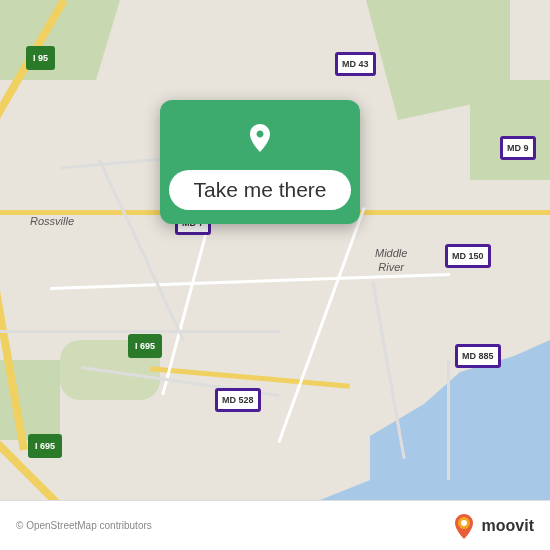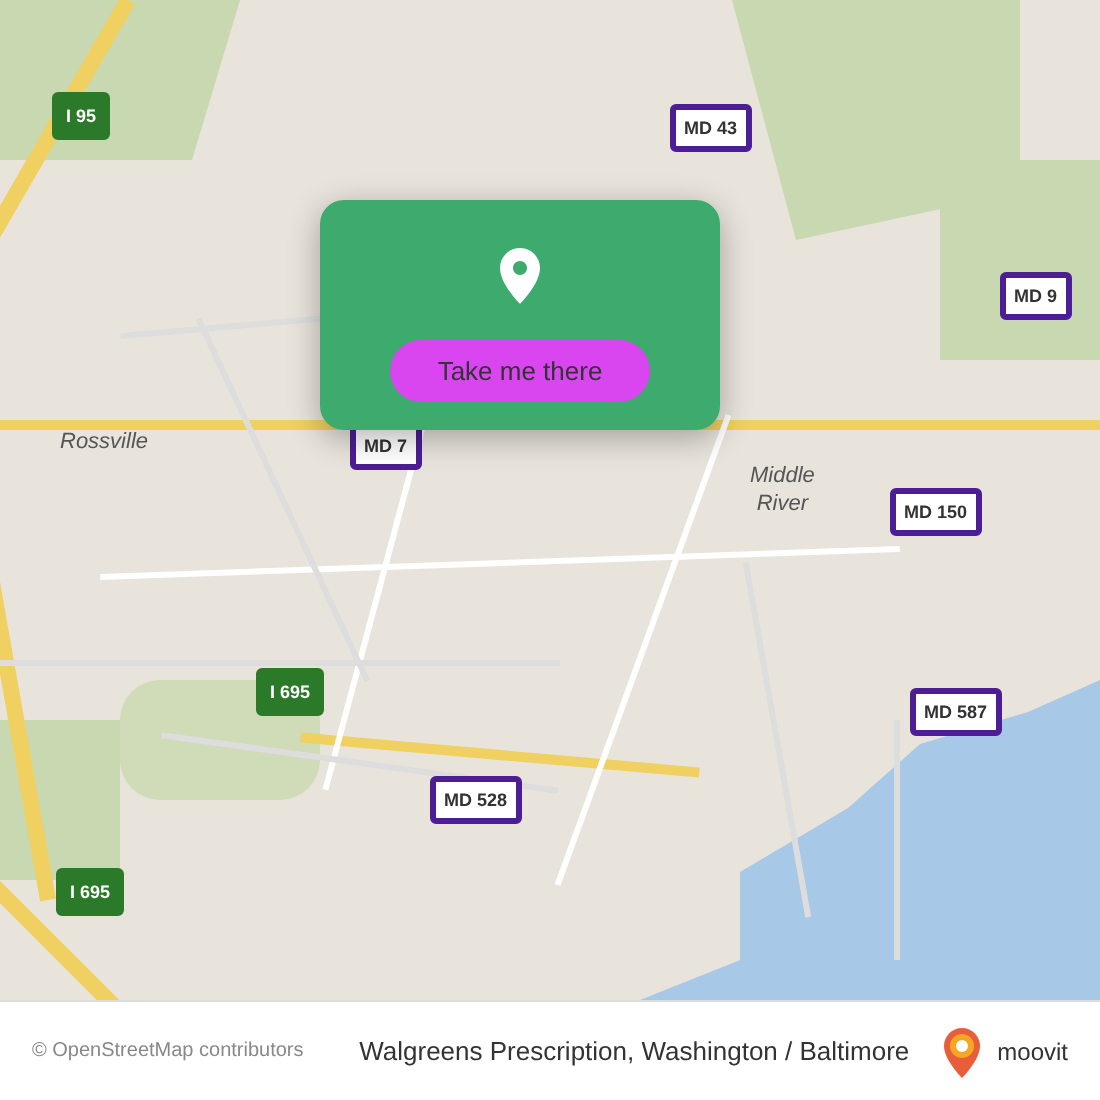--- a/index.html
+++ b/index.html
@@ -289,41 +289,40 @@
       z-index: 100;
     }
 
     .popup-pin-icon {
       width: 44px;
       height: 44px;
       margin-bottom: 10px;
     }
 
     .popup-button {
-      background: #d946ef;
+      background: #ffffff;
       color: #333;
       border: none;
       border-radius: 20px;
       padding: 8px 24px;
-      font-size: 13px;
+      font-size: 21px;
       font-weight: 500;
       cursor: pointer;
       white-space: nowrap;
     }
 
     
     #bottom-bar {
       width: 550px;
       height: 50px;
       background: #fff;
       border-top: 1px solid #ddd;
       display: flex;
       align-items: center;
       padding: 0 16px;
-      gap: 12px;
     }
 
     .bottom-copyright {
       font-size: 10px;
       color: #888;
       flex: 1;
     }
 
     .bottom-title {
       font-size: 13px;
@@ -336,22 +335,22 @@
       align-items: center;
       gap: 4px;
     }
 
     .moovit-m {
       width: 28px;
       height: 28px;
     }
 
     .moovit-text {
-      font-size: 12px;
-      font-weight: normal;
+      font-size: 16px;
+      font-weight: bold;
       color: #333;
     }
   </style>
 </head>
 <body>
 
 <div id="map-container">
 
   <div class="map-base"></div>
   <div class="green-area-1"></div>
@@ -378,37 +377,36 @@
   <div class="road-local-9"></div>
 
   <div class="road-shield shield-green" style="top:30px;left:26px;">I 95</div>
   <div class="road-shield" style="top:195px;left:175px;">MD 7</div>
   <div class="road-shield" style="top:36px;left:335px;">MD 43</div>
   <div class="road-shield" style="top:120px;left:500px;">MD 9</div>
   <div class="road-shield shield-green" style="top:318px;left:128px;">I 695</div>
   <div class="road-shield" style="top:372px;left:215px;">MD 528</div>
   <div class="road-shield shield-green" style="top:418px;left:28px;">I 695</div>
   <div class="road-shield" style="top:228px;left:445px;">MD 150</div>
-  <div class="road-shield" style="top:328px;left:455px;">MD 587</div>
+  <div class="road-shield" style="top:328px;left:455px;">MD 885</div>
 
   <div class="place-label" style="top:215px;left:30px;">Rossville</div>
-  <div class="place-label" style="top:231px;left:375px;line-height:1.3;text-align:center;">Middle<br>River</div>
+  <div class="place-label" style="top:246px;left:375px;line-height:1.3;text-align:center;">Middle<br>River</div>
 
   <div class="popup-card">
     <svg class="popup-pin-icon" viewBox="0 0 44 44" fill="none" xmlns="http://www.w3.org/2000/svg">
       <circle cx="22" cy="22" r="22" fill="#3dab6e"></circle>
       <path d="M22 8C16.48 8 12 12.48 12 18c0 8 10 18 10 18s10-10 10-18c0-5.52-4.48-10-10-10zm0 13.5c-1.93 0-3.5-1.57-3.5-3.5s1.57-3.5 3.5-3.5 3.5 1.57 3.5 3.5-1.57 3.5-3.5 3.5z" fill="white"></path>
     </svg>
     <button class="popup-button">Take me there</button>
   </div>
 </div>
 
 <div id="bottom-bar">
   <span class="bottom-copyright">© OpenStreetMap contributors</span>
-  <span class="bottom-title">Walgreens Prescription, Washington / Baltimore</span>
   <div class="moovit-logo">
 
     <svg class="moovit-m" viewBox="0 0 28 28" xmlns="http://www.w3.org/2000/svg">
       <path d="M14 2C9.03 2 5 6.03 5 11c0 7 9 16 9 16s9-9 9-16c0-4.97-4.03-9-9-9z" fill="#e85d3a"></path>
       <path d="M14 5C10.69 5 8 7.69 8 11c0 3.31 2.69 6 6 6s6-2.69 6-6c0-3.31-2.69-6-6-6z" fill="#f5a623"></path>
       <circle cx="14" cy="11" r="3" fill="white"></circle>
     </svg>
     <span class="moovit-text">moovit</span>
   </div>
 </div>

